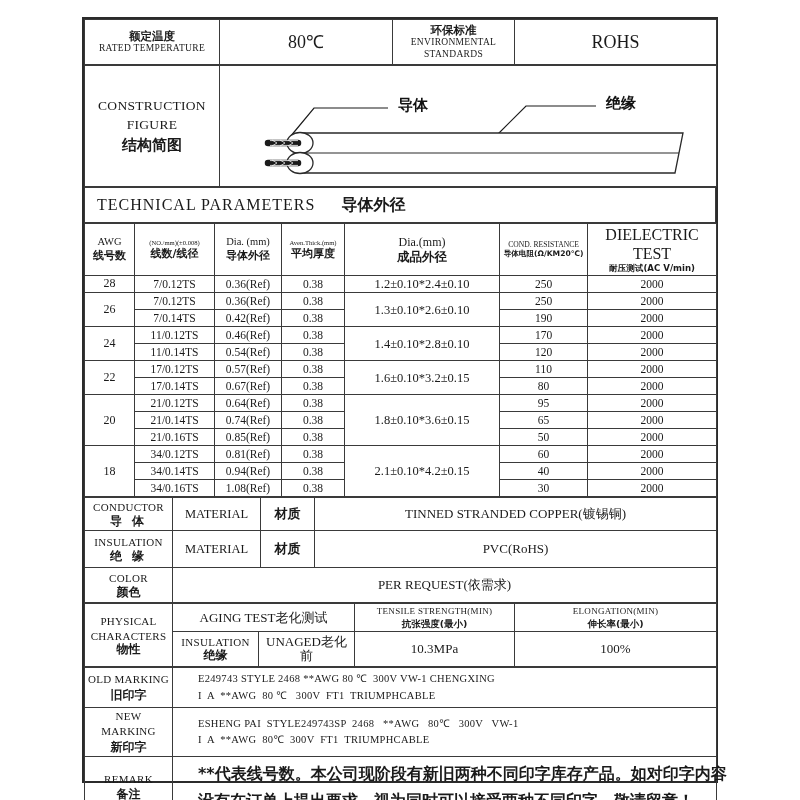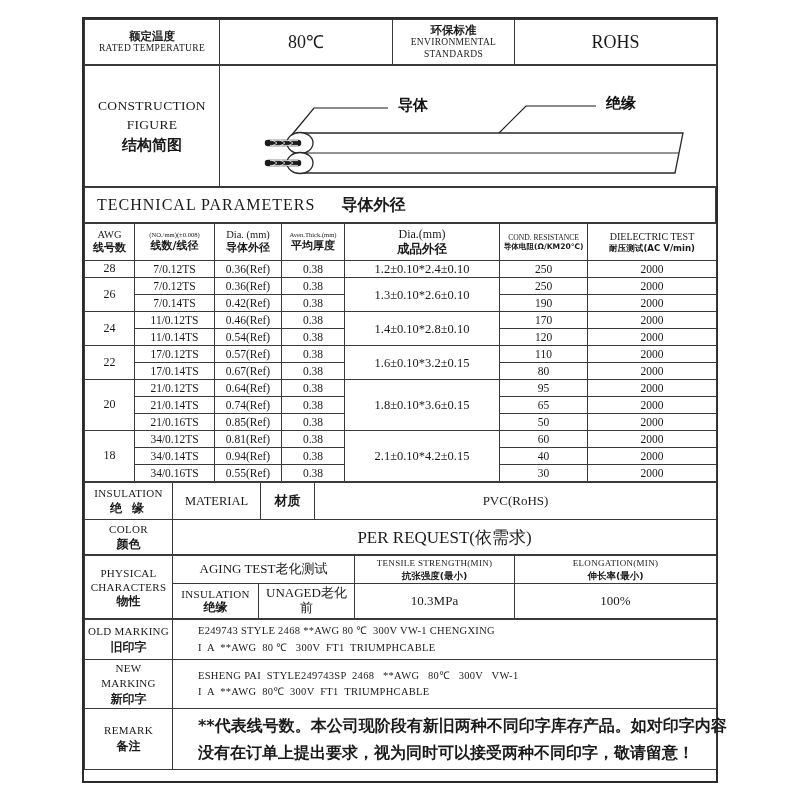--- a/index.html
+++ b/index.html
@@ -219,21 +219,21 @@
         </td>
         <td class="hd">
           <span class="md" style="font-size:12px">Dia.(mm)</span>
           <span class="cn" style="font-size:12.5px">成品外径</span>
         </td>
         <td class="hd">
           <span class="sm" style="font-size:7.6px">COND. RESISTANCE</span>
           <span class="cnsm">导体电阻(Ω/KM20℃)</span>
         </td>
         <td class="hd">
-          <span class="md" style="font-size:10px">DIELECTRIC TEST</span>
+          <span class="md" style="font-size:16px">DIELECTRIC TEST</span>
           <span class="cnsm" style="font-size:8.6px">耐压测试(AC V/min)</span>
         </td>
       </tr>
       </tbody>
       <tbody id="spec-body">
         <tr>
           <td class="awg" rowspan="1">28</td>
           <td>7/0.12TS</td>
           <td>0.36(Ref)</td>
           <td>0.38</td>
@@ -323,52 +323,61 @@
         </tr>
         <tr>
           <td>34/0.14TS</td>
           <td>0.94(Ref)</td>
           <td>0.38</td>
           <td>40</td>
           <td>2000</td>
         </tr>
         <tr>
           <td>34/0.16TS</td>
-          <td>0.55(Ref)</td>
+          <td>1.08(Ref)</td>
           <td>0.38</td>
           <td>30</td>
           <td>2000</td>
         </tr>
       </tbody>
 
   </table>
 
   <table class="mat">
     <colgroup>
       <col style="width:88px">
         <col style="width:88px">
         <col style="width:54px">
         <col style="width:402px">
     </colgroup>
     <tbody>
       <tr>
+        <td class="rowlabel" style="height:30px">
+          <span class="en">CONDUCTOR</span>
+          <span class="cn">导 体</span>
+        </td>
+        <td class="v">MATERIAL</td>
+        <td class="cnb cn">材质</td>
+        <td class="v" style="font-size:13px">TINNED STRANDED COPPER(镀锡铜)</td>
+      </tr>
+      <tr>
         <td class="rowlabel" style="height:34px">
           <span class="en">INSULATION</span>
           <span class="cn">绝 缘</span>
         </td>
         <td class="v">MATERIAL</td>
         <td class="cnb cn">材质</td>
         <td class="v" style="font-size:13px">PVC(RoHS)</td>
       </tr>
       <tr>
         <td class="rowlabel" style="height:32px">
           <span class="en">COLOR</span>
           <span class="cn" style="letter-spacing:0">颜色</span>
         </td>
-        <td class="v" colspan="3" style="font-size:17px">PER REQUEST(依需求)</td>
+        <td class="v" colspan="3" style="font-size:13px">PER REQUEST(依需求)</td>
       </tr>
     </tbody>
   </table>
 
   <table class="phys">
     <colgroup>
       <col style="width:88px">
         <col style="width:86px">
         <col style="width:96px">
       <col style="width:160px">

